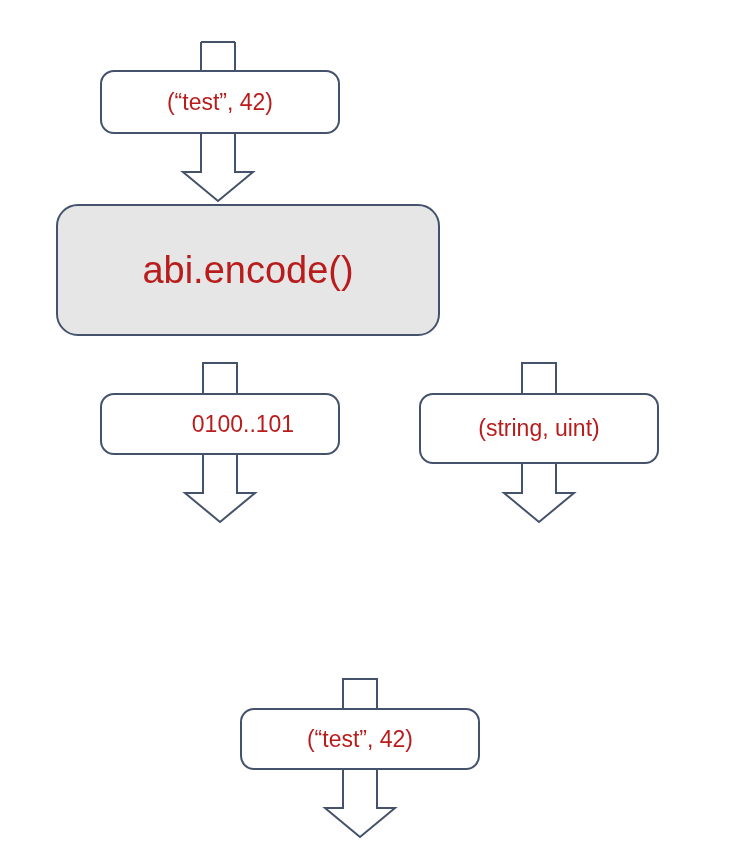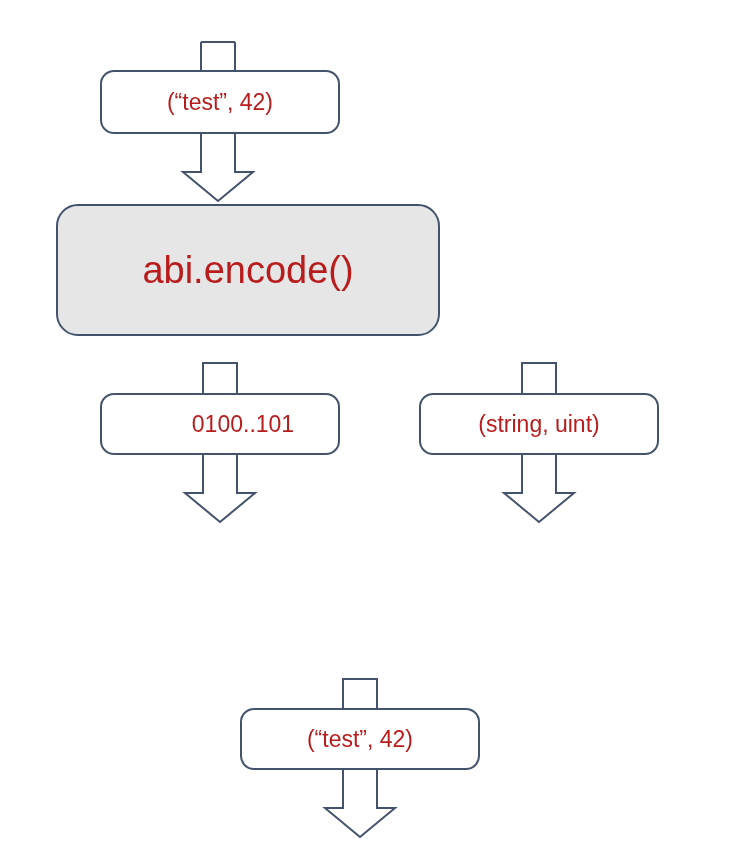--- a/index.html
+++ b/index.html
@@ -123,21 +123,21 @@
       <path class="arrow-shape" d="M 19 0 L 19 40 L 1 40 L 36 69 L 71 40 L 53 40 L 53 0"></path>
     </svg>
   </div>
 
   <div class="arrow" style="left:521px; top:362px; width:36px; height:34px;">
     <svg width="36" height="34" viewBox="0 0 36 34">
       <path class="stem-shape" d="M 1 0 L 1 34 M 35 0 L 35 34 M 1 1 L 35 1"></path>
     </svg>
   </div>
 
-  <div class="node value" style="left:419px; top:393px; width:240px; height:62px;">
+  <div class="node value" style="left:419px; top:393px; width:240px; height:71px;">
     <span class="node-label">(string, uint)</span>
   </div>
 
   <div class="arrow" style="left:503px; top:453px; width:72px; height:70px;">
     <svg width="72" height="70" viewBox="0 0 72 70">
       <path class="arrow-shape" d="M 19 0 L 19 40 L 1 40 L 36 69 L 71 40 L 53 40 L 53 0"></path>
     </svg>
   </div>
 
 

